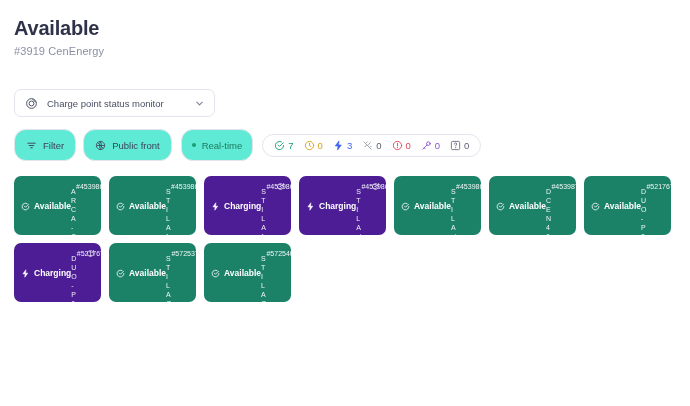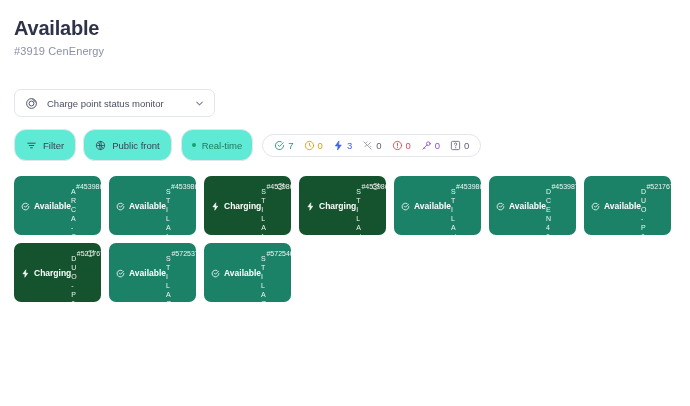--- a/index.html
+++ b/index.html
@@ -114,21 +114,21 @@
     border-radius: 7px;
     padding: 6px 6px 5px 7px;
     color: #ffffff;
     position: relative;
     display: flex;
     flex-direction: row;
     cursor: pointer;
     overflow: hidden;
   }
   .card.available { background: #1b8268; }
-  .card.charging  { background: #14532d; }
+  .card.charging  { background: #4c1d95; }
   .card-head {
     display: flex;
     align-items: center;
     gap: 4px;
     font-size: 8.5px;
     font-weight: bold;
     line-height: 10px;
   }
   .card-name {
     margin-top: 5px;

